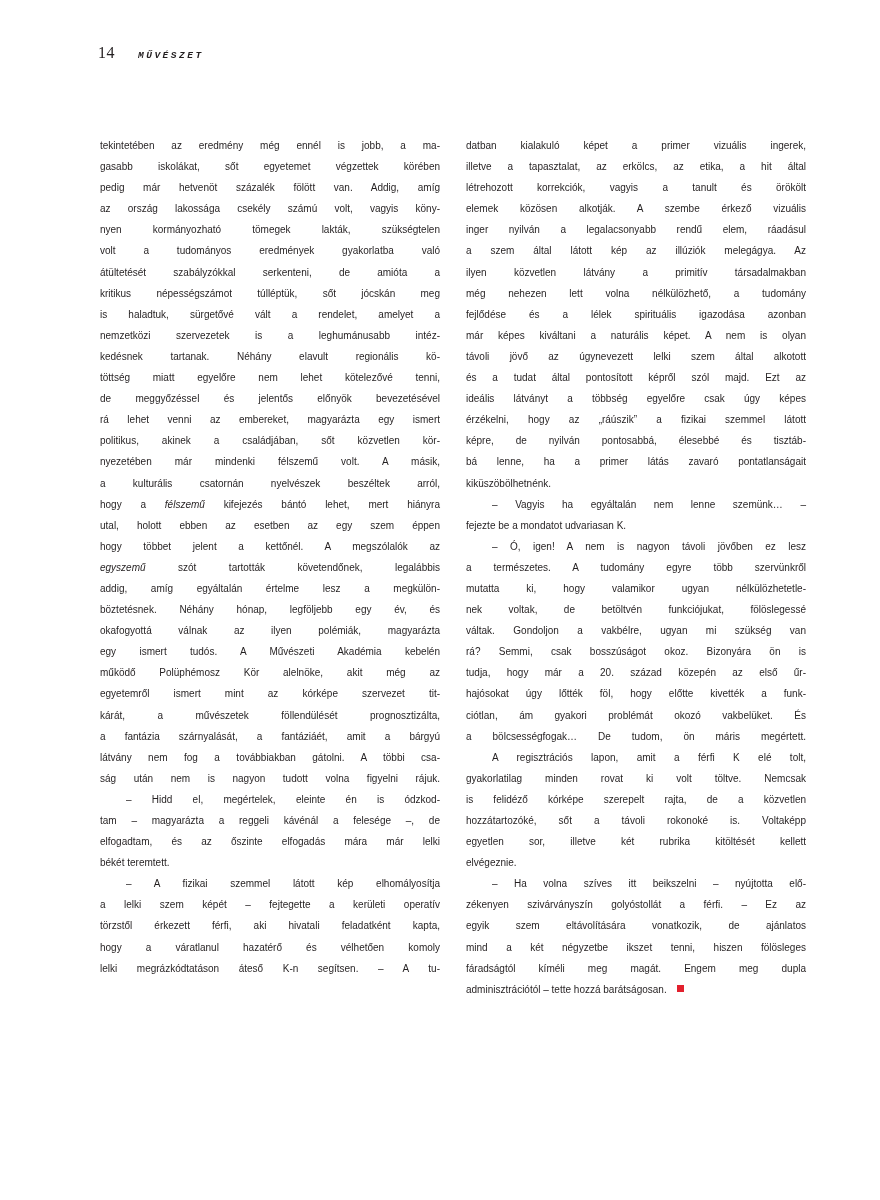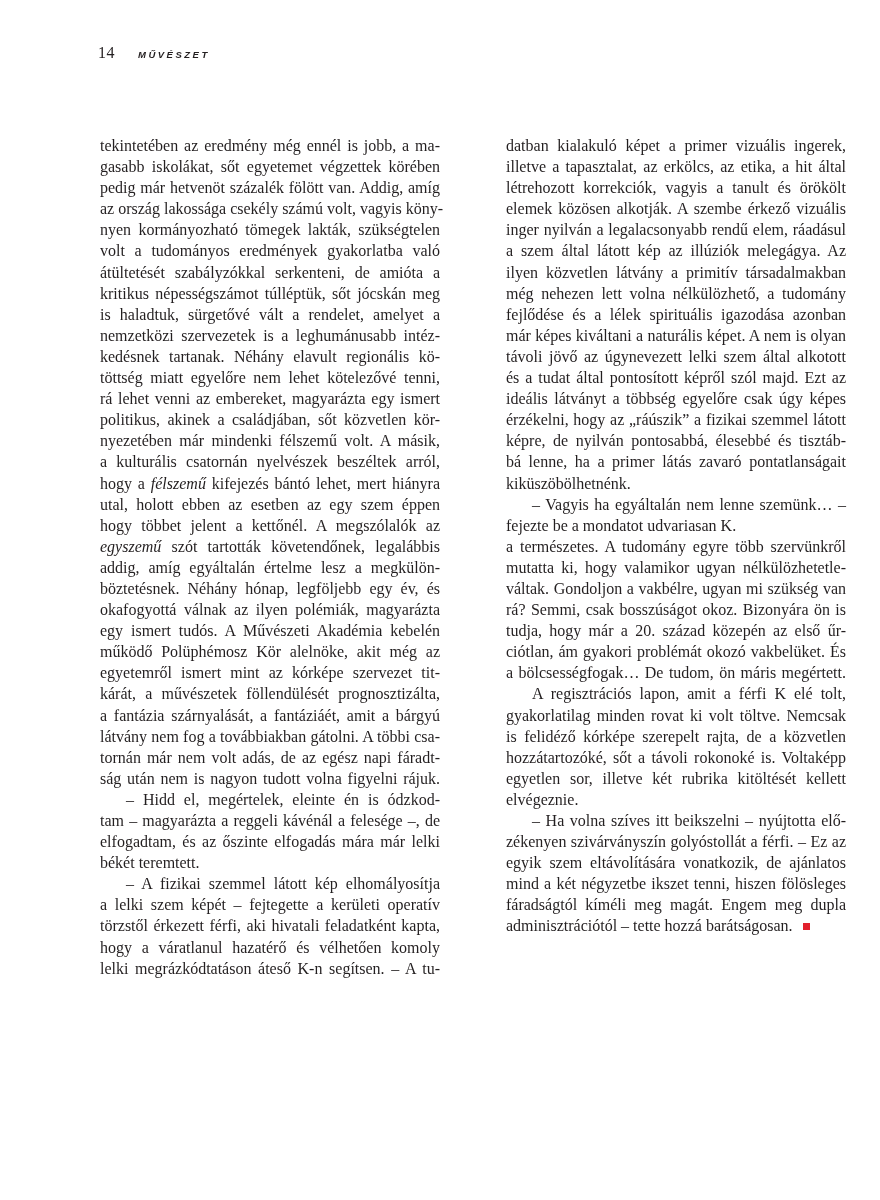--- a/index.html
+++ b/index.html
@@ -1,23 +1,23 @@
 <!DOCTYPE html>
 <html><head>
 <meta charset="utf-8">
 <style>
   html, body { margin: 0; padding: 0; background: #ffffff; }
   body { width: 880px; height: 1200px; position: relative; overflow: hidden;
          font-family: "DejaVu Serif", "Liberation Serif", serif; color: #231f20; }
   .running-head { position: absolute; top: 44px; left: 98px; font-size: 11px; letter-spacing: 0.5px; }
   .running-head .folio { display: inline-block; width: 36px; font-family: "Liberation Serif", serif; font-size: 16px; }
-  .running-head .section { font-style: italic; font-weight: bold; letter-spacing: 2.5px; font-size: 9.5px; font-family: Liberation Sans, sans-serif; }
-  .column { position: absolute; top: 135px; width: 340px; font-family: Liberation Serif, serif; font-size: 16px; line-height: 21.1px; }
+  .running-head .section { font-style: italic; font-weight: bold; letter-spacing: 2.5px; font-size: 9.5px; font-family: Liberation Mono, monospace; }
+  .column { position: absolute; top: 135px; width: 340px; font-family: Liberation Sans, sans-serif; font-size: 10px; line-height: 21.1px; }
   .col-left { left: 100px; }
-  .col-right { left: 466px; margin-left: 40px; }
+  .col-right { left: 466px; }
   .line { display: block; white-space: nowrap; text-align: justify; text-align-last: justify; height: 21.1px; overflow: visible; }
   .line.last { text-align-last: left; }
   .line.indent { padding-left: 26px; }
   .line i { font-style: italic; }
   .end-mark { display: inline-block; width: 7px; height: 7px; background: #e2202d; margin-left: 10px; vertical-align: 1px; }
 </style>
 </head>
 <body>
 
 <div class="running-head">
@@ -31,38 +31,38 @@
     <span class="line">pedig már hetvenöt százalék fölött van. Addig, amíg</span>
     <span class="line">az ország lakossága csekély számú volt, vagyis kö­ny-</span>
     <span class="line">nyen kormányozható tömegek lakták, szükségtelen</span>
     <span class="line">volt a tudományos eredmények gyakorlatba való</span>
     <span class="line">átültetését szabályzókkal serkenteni, de amióta a</span>
     <span class="line">kritikus népességszámot túlléptük, sőt jócskán meg</span>
     <span class="line">is haladtuk, sürgetővé vált a rendelet, amelyet a</span>
     <span class="line">nemzetközi szervezetek is a leghumánusabb intéz-</span>
     <span class="line">kedésnek tartanak. Néhány elavult regionális kö-</span>
     <span class="line">töttség miatt egyelőre nem lehet kötelezővé tenni,</span>
+    <span class="line">de meggyőzéssel és jelentős előnyök bevezetésével</span>
     <span class="line">rá lehet venni az embereket, magyarázta egy ismert</span>
     <span class="line">politikus, akinek a családjában, sőt közvetlen kör-</span>
     <span class="line">nyezetében már mindenki félszemű volt. A másik,</span>
     <span class="line">a kulturális csatornán nyelvészek beszéltek arról,</span>
     <span class="line">hogy a <i>félszemű</i> kifejezés bántó lehet, mert hiányra</span>
     <span class="line">utal, holott ebben az esetben az egy szem éppen</span>
     <span class="line">hogy többet jelent a kettőnél. A megszólalók az</span>
     <span class="line"><i>egyszemű</i> szót tartották követendőnek, legalábbis</span>
     <span class="line">addig, amíg egyáltalán értelme lesz a megkülön-</span>
     <span class="line">böztetésnek. Néhány hónap, legföljebb egy év, és</span>
     <span class="line">okafogyottá válnak az ilyen polémiák, magyarázta</span>
     <span class="line">egy ismert tudós. A Művészeti Akadémia kebelén</span>
     <span class="line">működő Polüphémosz Kör alelnöke, akit még az</span>
     <span class="line">egyetemről ismert mint az kórképe szervezet tit-</span>
     <span class="line">kárát, a művészetek föllendülését prognosztizálta,</span>
     <span class="line">a fantázia szárnyalását, a fantáziáét, amit a bárgyú</span>
     <span class="line">látvány nem fog a továbbiakban gátolni. A többi csa-</span>
-    <span class="line">tornán már nem volt adás, de az egész napi fáradt-</span>
     <span class="line">ság után nem is nagyon tudott volna figyelni rájuk.</span>
     <span class="line indent">– Hidd el, megértelek, eleinte én is ódzkod-</span>
     <span class="line">tam – magyarázta a reggeli kávénál a felesége –, de</span>
     <span class="line">elfogadtam, és az őszinte elfogadás mára már lelki</span>
     <span class="line last">békét teremtett.</span>
     <span class="line indent">– A fizikai szemmel látott kép elhomályosítja</span>
     <span class="line">a lelki szem képét – fejtegette a kerületi operatív</span>
     <span class="line">törzstől érkezett férfi, aki hivatali feladatként kapta,</span>
     <span class="line">hogy a váratlanul hazatérő és vélhetően komoly</span>
     <span class="line">lelki megrázkódtatáson áteső K-n segítsen. – A tu-</span>
@@ -80,25 +80,28 @@
     <span class="line">már képes kiváltani a naturális képet. A nem is olyan</span>
     <span class="line">távoli jövő az úgynevezett lelki szem által alkotott</span>
     <span class="line">és a tudat által pontosított képről szól majd. Ezt az</span>
     <span class="line">ideális látványt a többség egyelőre csak úgy képes</span>
     <span class="line">érzékelni, hogy az „ráúszik” a fizikai szemmel látott</span>
     <span class="line">képre, de nyilván pontosabbá, élesebbé és tisztáb-</span>
     <span class="line">bá lenne, ha a primer látás zavaró pontatlanságait</span>
     <span class="line last">kiküszöbölhetnénk.</span>
     <span class="line indent">– Vagyis ha egyáltalán nem lenne szemünk… –</span>
     <span class="line last">fejezte be a mondatot udvariasan K.</span>
+    <span class="line indent">– Ó, igen! A nem is nagyon távoli jövőben ez lesz</span>
     <span class="line">a természetes. A tudomány egyre több szervünkről</span>
     <span class="line">mutatta ki, hogy valamikor ugyan nélkülözhetetle-</span>
+    <span class="line">nek voltak, de betöltvén funkciójukat, fölöslegessé</span>
     <span class="line">váltak. Gondoljon a vakbélre, ugyan mi szükség van</span>
     <span class="line">rá? Semmi, csak bosszúságot okoz. Bizonyára ön is</span>
     <span class="line">tudja, hogy már a 20. század közepén az első űr-</span>
+    <span class="line">hajósokat úgy lőtték föl, hogy előtte kivették a funk-</span>
     <span class="line">ciótlan, ám gyakori problémát okozó vakbelüket. És</span>
     <span class="line">a bölcsességfogak… De tudom, ön máris megértett.</span>
     <span class="line indent">A regisztrációs lapon, amit a férfi K elé tolt,</span>
     <span class="line">gyakorlatilag minden rovat ki volt töltve. Nemcsak</span>
     <span class="line">is felidéző kórképe szerepelt rajta, de a közvetlen</span>
     <span class="line">hozzátartozóké, sőt a távoli rokonoké is. Voltaképp</span>
     <span class="line">egyetlen sor, illetve két rubrika kitöltését kellett</span>
     <span class="line last">elvégeznie.</span>
     <span class="line indent">– Ha volna szíves itt beikszelni – nyújtotta elő-</span>
     <span class="line">zékenyen szivárványszín golyóstollát a férfi. – Ez az</span>

